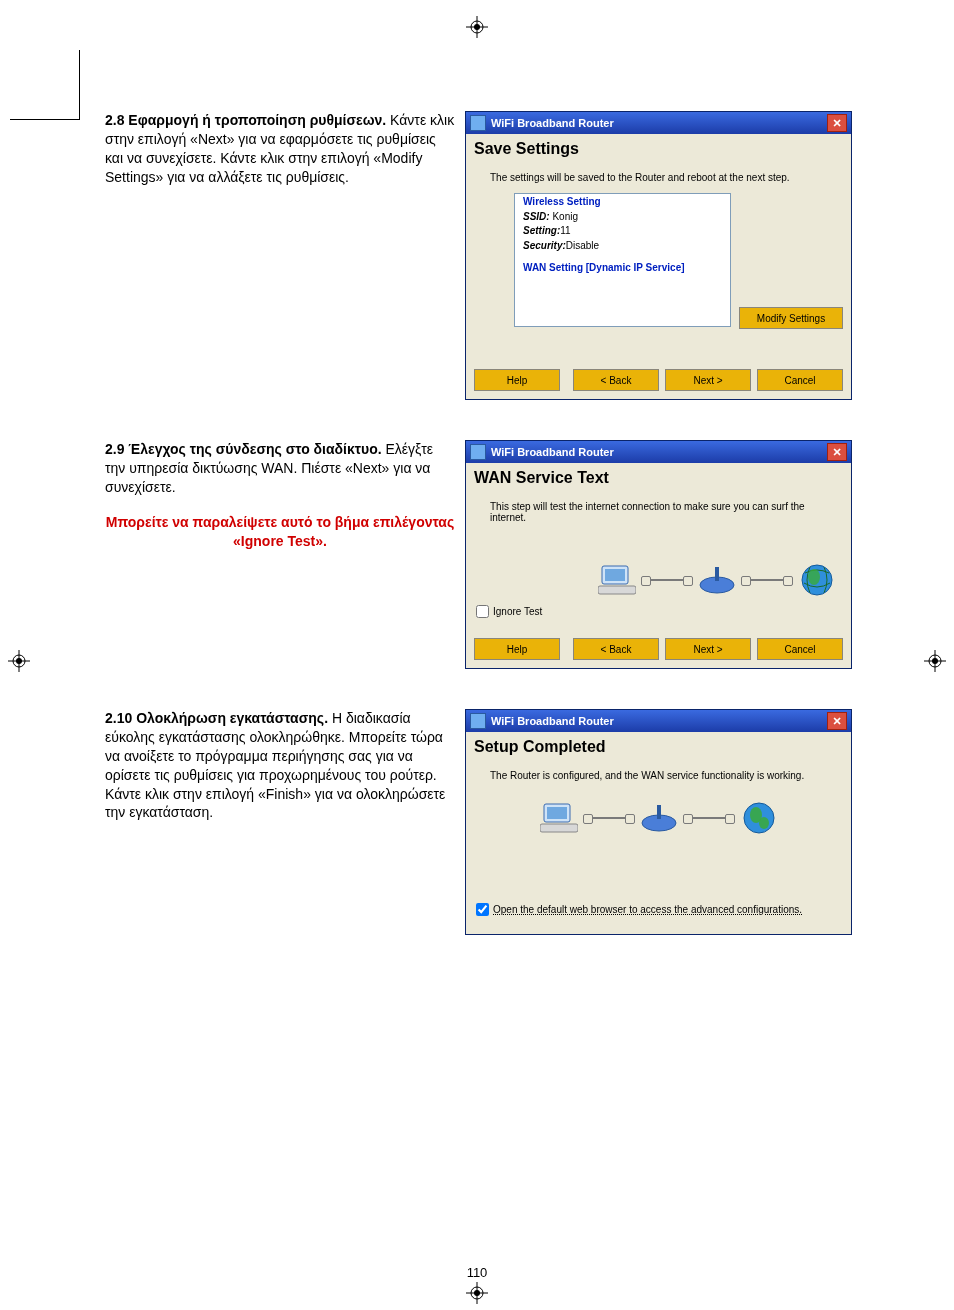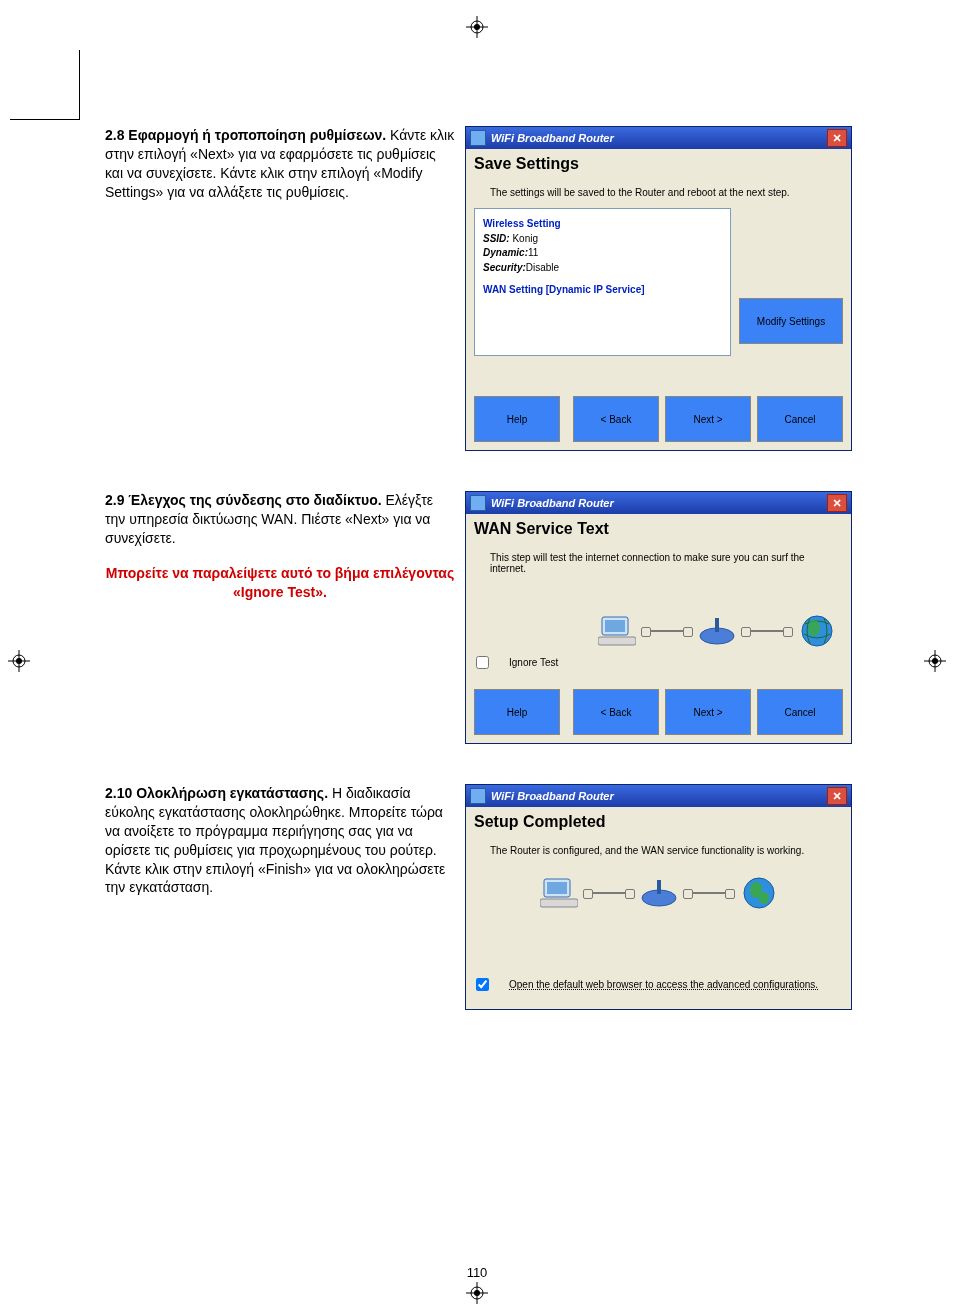--- a/index.html
+++ b/index.html
@@ -2,50 +2,50 @@
 <html><head>
 <meta charset="utf-8">
 <style>
   body { margin:0; padding:0; font-family: Arial, Helvetica, sans-serif; background:#fff; color:#000; }
   .page { width:954px; height:1310px; position:relative; }
   .crop-tl { position:absolute; top:50px; left:10px; width:70px; height:70px; }
   .crop-tl::before { content:""; position:absolute; right:0; top:0; width:1px; height:70px; background:#000; }
   .crop-tl::after  { content:""; position:absolute; left:0; bottom:0; width:70px; height:1px; background:#000; }
   .regmark { width:22px; height:22px; position:absolute; }
   .regmark svg { display:block; }
-  .content { position:absolute; left:105px; top:126px; width:750px; }
+  .content { position:absolute; left:105px; top:111px; width:750px; }
   .row { display:flex; align-items:flex-start; margin-bottom:40px; }
   .textcol { width:350px; padding-right:10px; font-size:14px; line-height:1.35; }
   .textcol .heading { font-weight:bold; }
   .textcol .body { font-weight:normal; }
   .textcol .warn { color:#d00000; font-weight:bold; margin-top:16px;text-align:center; }
   .dialog { width:385px; border:1px solid #0a246a; background:#ece9d8; font-size:11px; font-family: Tahoma, sans-serif; }
   .titlebar { height:22px; background:linear-gradient(#3a6ae0,#1c3ca8); color:#fff; display:flex; align-items:center; padding:0 4px; font-weight:bold; }
   .titlebar .ticon { width:14px; height:14px; background:#6faef0; margin-right:5px; border:1px solid #2a5aa0; }
-  .titlebar .ttxt { flex:1;font-style:italic; }
+  .titlebar .ttxt { flex:1; }
   .closebtn { width:18px; height:16px; background:#db4f3f; border:1px solid #a02010; display:flex; align-items:center; justify-content:center; color:#fff; font-weight:bold; font-size:11px; line-height:1; cursor:pointer; }
   .dlgbody { padding:6px 8px 8px 8px; }
   .dlg-sub { font-weight:bold; font-size:16px; margin-bottom:14px; }
   .dlg-msg { font-size:10px; color:#000; margin:6px 0 10px 16px; }
-  .infobox { width:250px; height:130px; background:#fff; border:1px solid #7f9db9; padding:8px 8px; font-size:10px; line-height:1.45; }
+  .infobox { width:250px; height:130px; background:#fff; border:1px solid #7f9db9; padding:1px 8px; font-size:10px; line-height:1.45;margin-left:40px; }
   .infobox .headlink { color:#0020c0; font-weight:bold; }
   .infobox .kv { color:#000; font-weight:bold;font-style:italic; }
   .infobox .kvv { font-weight:normal; }
   .dlgrow { display:flex; align-items:flex-start; }
   .modcol { display:flex; flex-direction:column; justify-content:flex-end; align-items:flex-end; flex:1; padding-left:8px; height:136px; }
-  .winbtn { min-width:68px; height:20px; background:#3b82f6; border:1px solid #8a867a; font-size:10px; font-family:Tahoma,sans-serif; display:inline-flex; align-items:center; justify-content:center; padding:12px 8px; cursor:pointer; }
+  .winbtn { min-width:68px; height:20px; background:#eab308; border:1px solid #8a867a; font-size:10px; font-family:Tahoma,sans-serif; display:inline-flex; align-items:center; justify-content:center; padding:0 8px; cursor:pointer; }
   .footer { display:flex; align-items:center; margin-top:40px; gap:6px;justify-content:flex-end; }
   .footer .spacer { flex:1; }
   .conn-row { display:flex; align-items:center; justify-content:flex-end; gap:8px; margin:40px 6px 8px 0; }
   .conn-row.center { justify-content:center; margin:20px 0 18px 0; }
   .wire { width:44px; height:2px; background:#7a7a7a; position:relative; }
   .wire::before,.wire::after{content:"";position:absolute;top:-3px;width:8px;height:8px;border:1px solid #7a7a7a;border-radius:2px;background:#ece9d8;}
   .wire::before{left:-4px;} .wire::after{right:-4px;}
   .dev { width:40px; height:34px; display:flex; align-items:center; justify-content:center; }
-  .chkrow { display:flex; align-items:center; gap:20px; font-size:10px; margin:4px 0 10px 2px; }
+  .chkrow { display:flex; align-items:center; gap:4px; font-size:10px; margin:4px 0 10px 2px; }
   .chkrow input { margin:0; }
   .dotted { text-decoration: underline dotted; }
   .pagenum { position:absolute; left:0; right:0; bottom:30px; text-align:center; font-size:13px; }
 </style>
 </head>
 <body>
 <div class="page">
 
 <div class="crop-tl"></div>
 <div class="regmark" style="top:16px; left:466px;">
@@ -94,21 +94,21 @@
         <div class="ttxt">WiFi Broadband Router</div>
         <div class="closebtn">✕</div>
       </div>
       <div class="dlgbody">
         <div class="dlg-sub">Save Settings</div>
         <div class="dlg-msg">The settings will be saved to the Router and reboot at the next step.</div>
         <div class="dlgrow">
           <div class="infobox">
             <div class="headlink">Wireless Setting</div>
             <div><span class="kv">SSID:</span> <span class="kvv">Konig</span></div>
-            <div><span class="kv">Dynamic:</span><span class="kvv">11</span></div>
+            <div><span class="kv">Setting:</span><span class="kvv">11</span></div>
             <div><span class="kv">Security:</span><span class="kvv">Disable</span></div>
             <div style="height:8px"></div>
             <div class="headlink">WAN Setting  [Dynamic IP Service]</div>
           </div>
           <div class="modcol">
             <div class="winbtn" style="min-width:86px">Modify Settings</div>
           </div>
         </div>
         <div class="footer">
           <div class="winbtn">Help</div>

